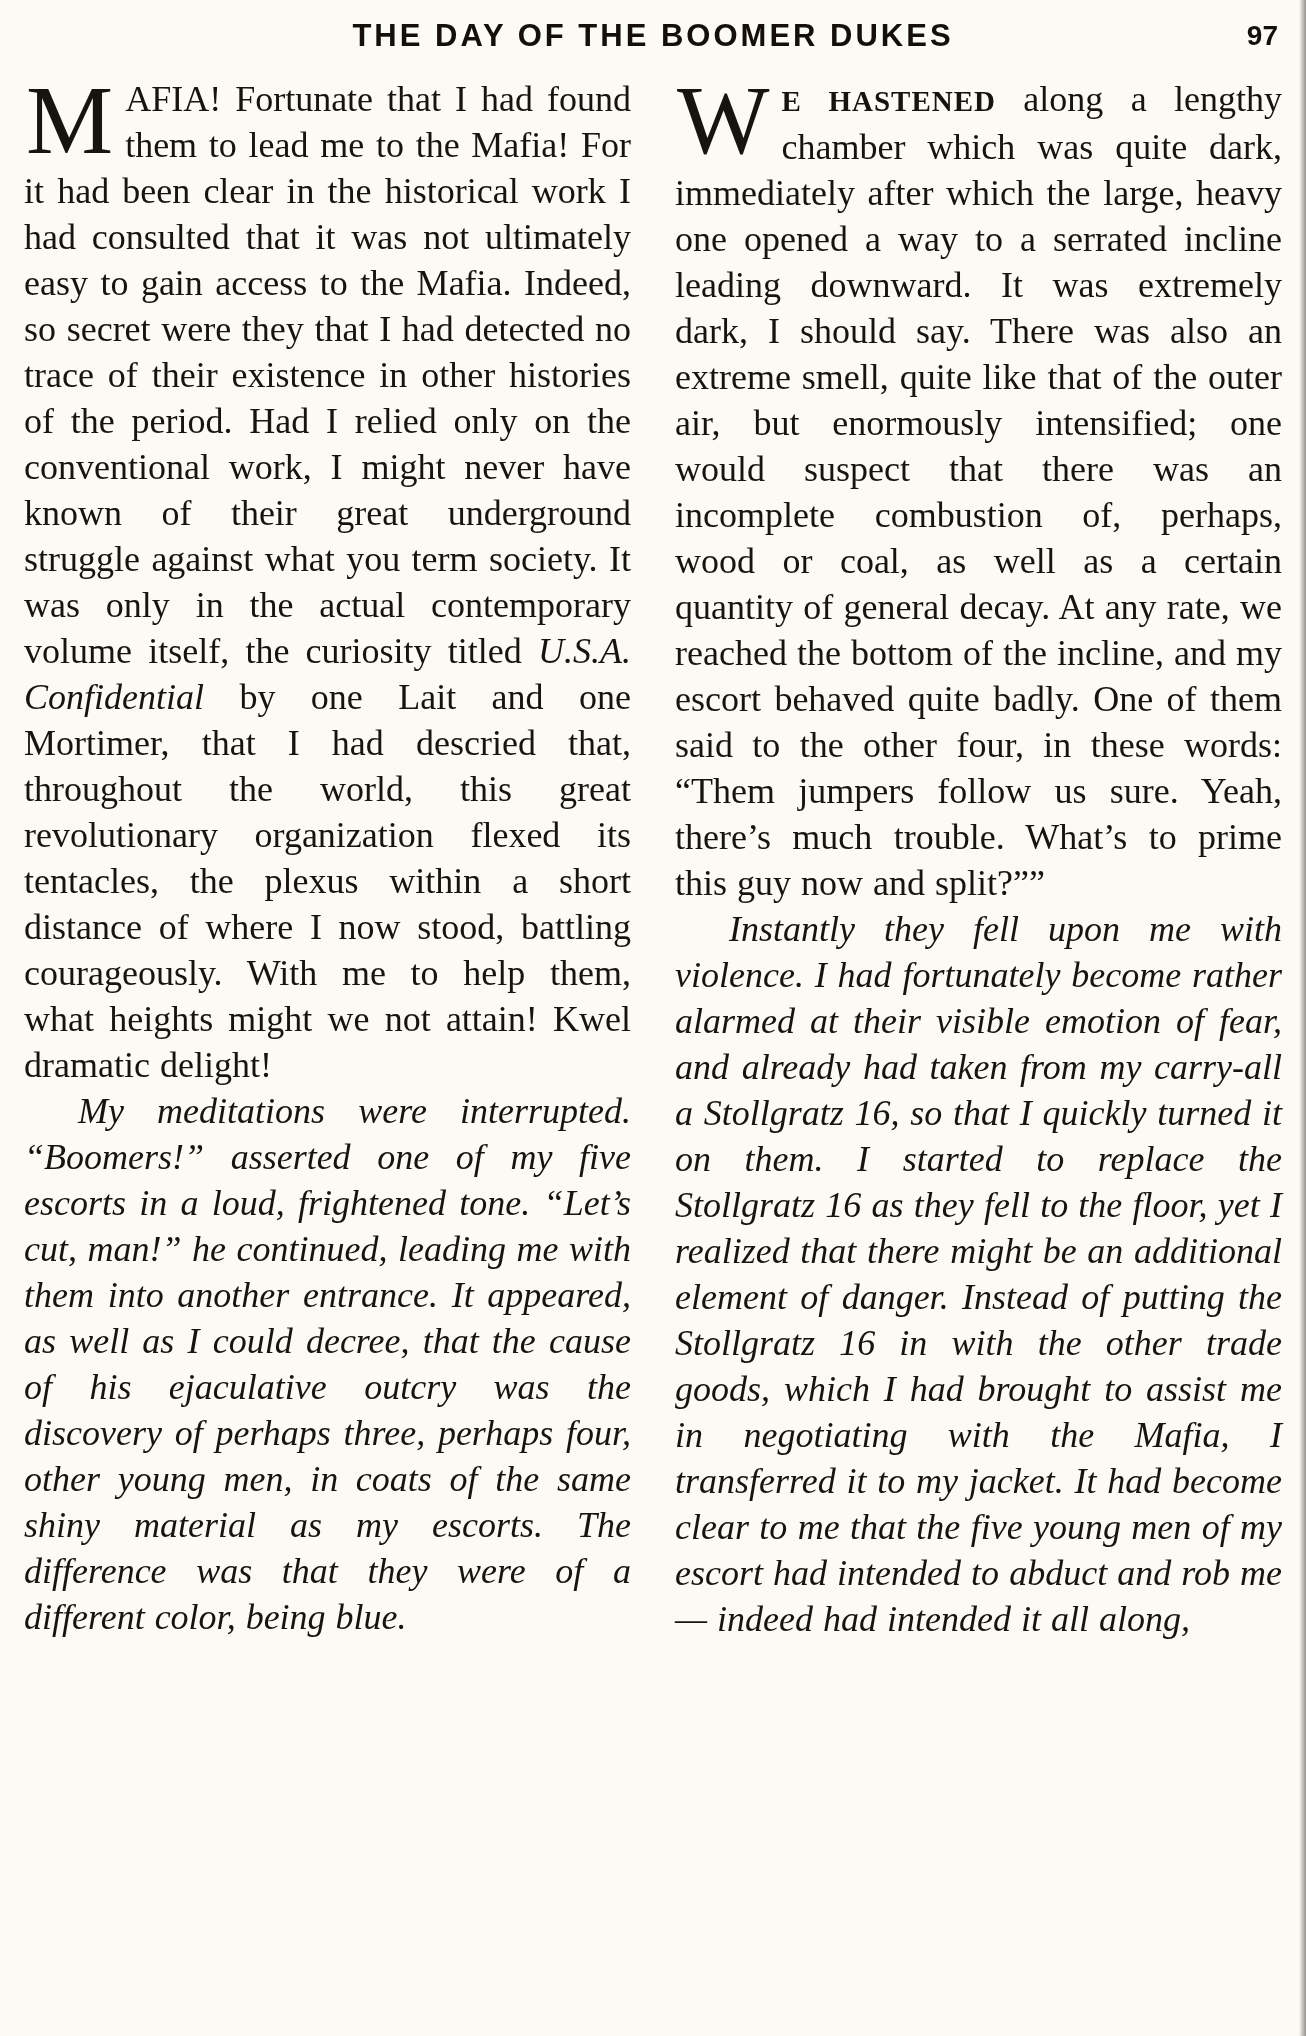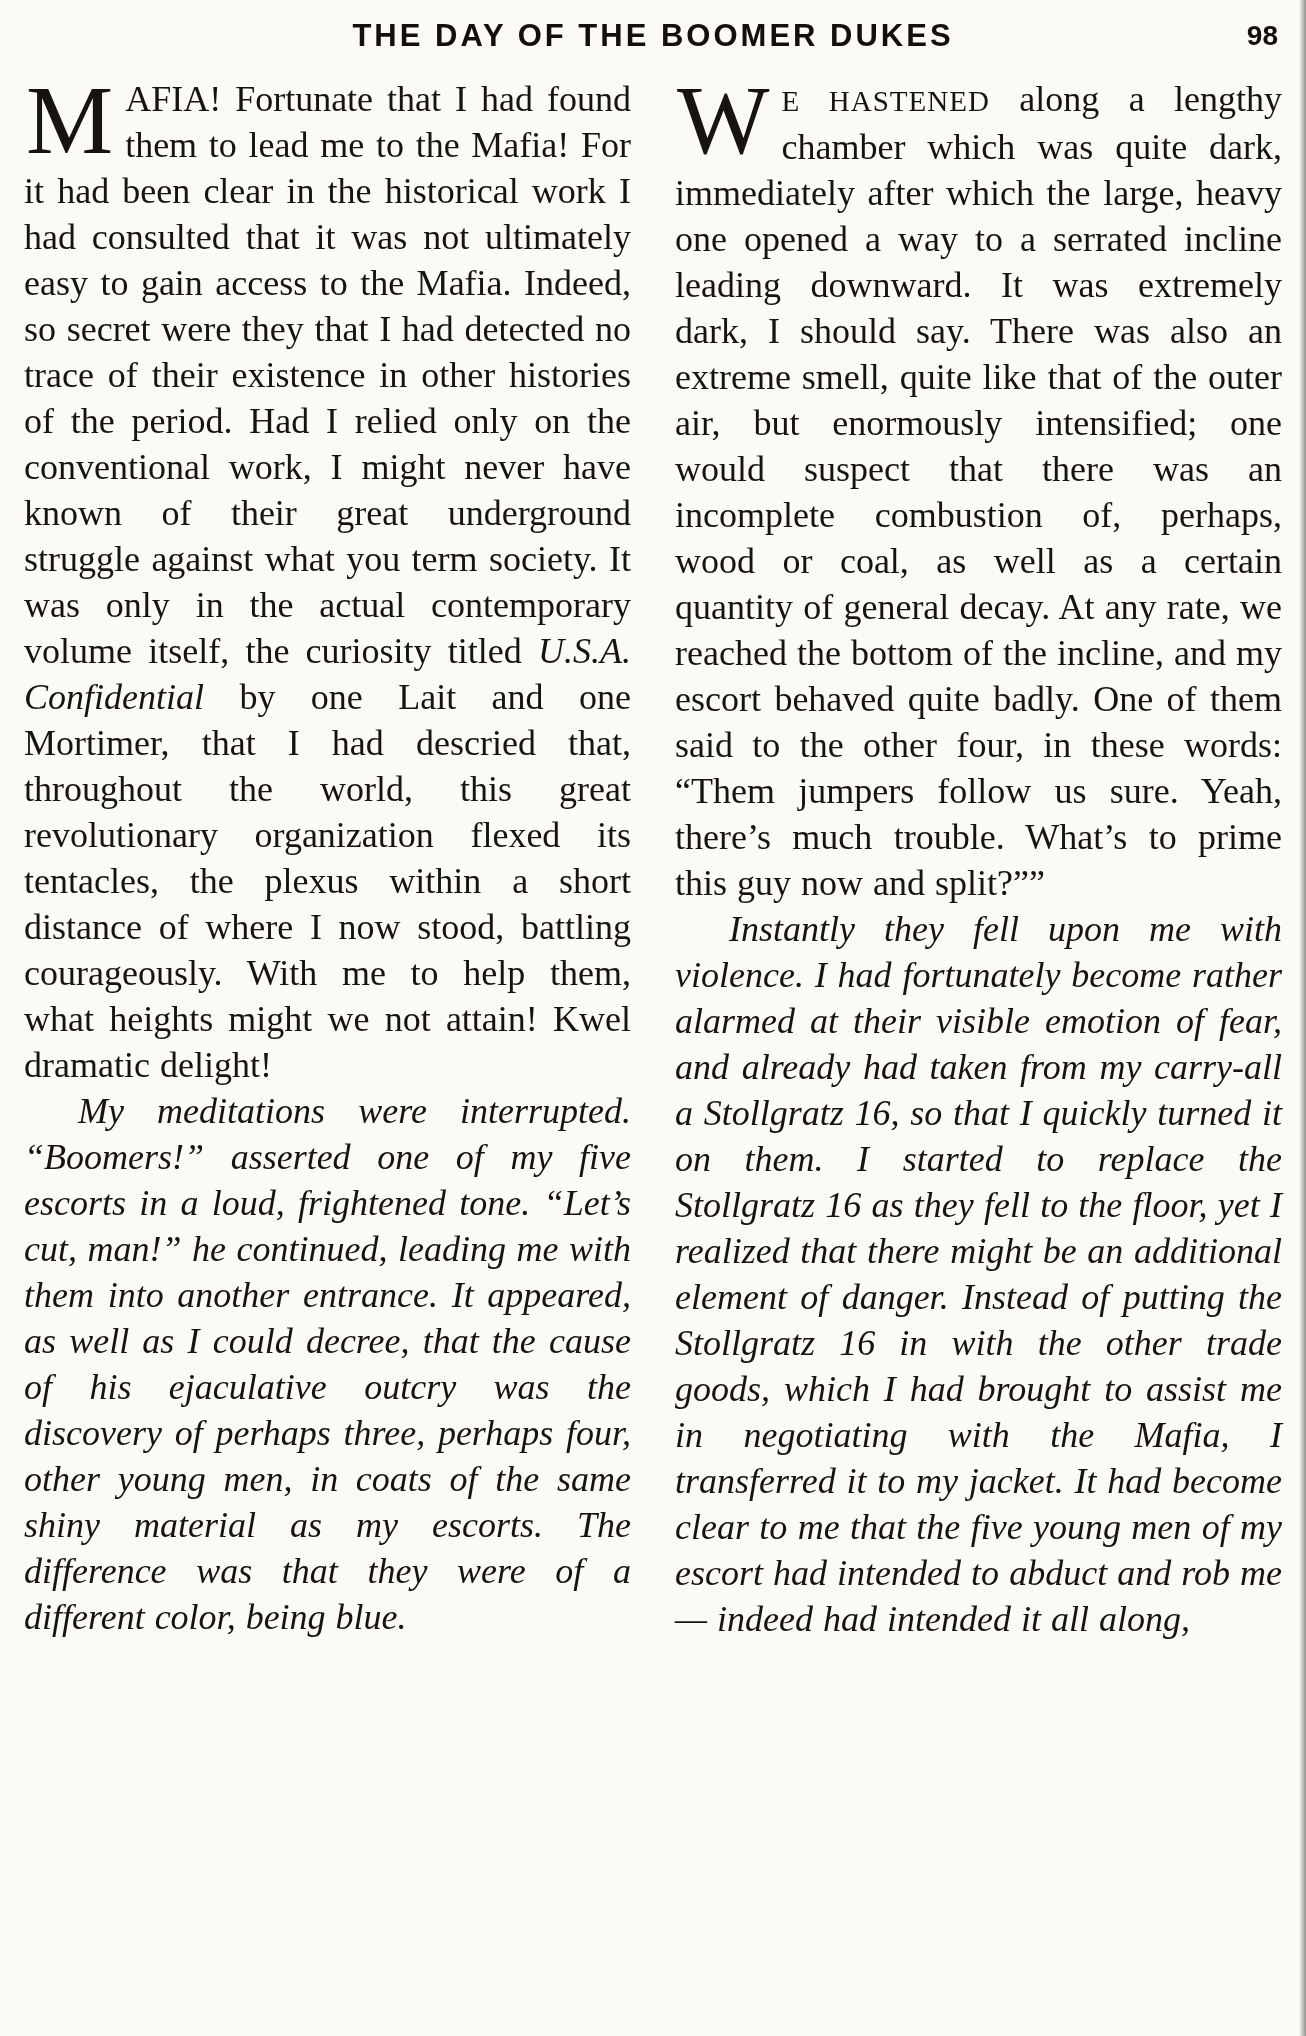--- a/index.html
+++ b/index.html
@@ -80,32 +80,33 @@
     float: left;
     font-size: 98px;
     line-height: 78px;
     padding: 5px 12px 0 2px;
     color: #17130e;
   }
 
   .smallcaps-lead {
     font-size: 29px;
     letter-spacing: 1px;
+    font-weight: bold;
   }
 
   .italic { font-style: italic; }
 </style>
 </head>
 <body>
 
 <div class="page">
 
   <header class="page-header">
     <h1 class="running-title">THE DAY OF THE BOOMER DUKES</h1>
-    <div class="page-number">98</div>
+    <div class="page-number">97</div>
   </header>
 
   <main class="columns">
 
     <section class="col">
       <p class="para first">
         <span class="dropcap">M</span><span>AFIA! Fortunate that I had found them to lead me to the Mafia! For it had been clear in the historical work I had consulted that it was not ultimately easy to gain access to the Mafia. Indeed, so secret were they that I had detected no trace of their existence in other histories of the period. Had I relied only on the conventional work, I might never have known of their great underground struggle against what you term society. It was only in the actual contemporary volume itself, the curiosity titled </span><span class="italic">U.S.A. Confidential</span><span> by one Lait and one Mortimer, that I had descried that, throughout the world, this great revolutionary organization flexed its tentacles, the plexus within a short distance of where I now stood, battling courageously. With me to help them, what heights might we not attain! Kwel dramatic delight!</span>
       </p>
       <p class="para indent">My meditations were interrupted. “Boomers!” asserted one of my five escorts in a loud, frightened tone. “Let’s cut, man!” he continued, leading me with them into another entrance. It appeared, as well as I could decree, that the cause of his ejaculative outcry was the discovery of perhaps three, perhaps four, other young men, in coats of the same shiny material as my escorts. The difference was that they were of a different color, being blue.</p>
     </section>

